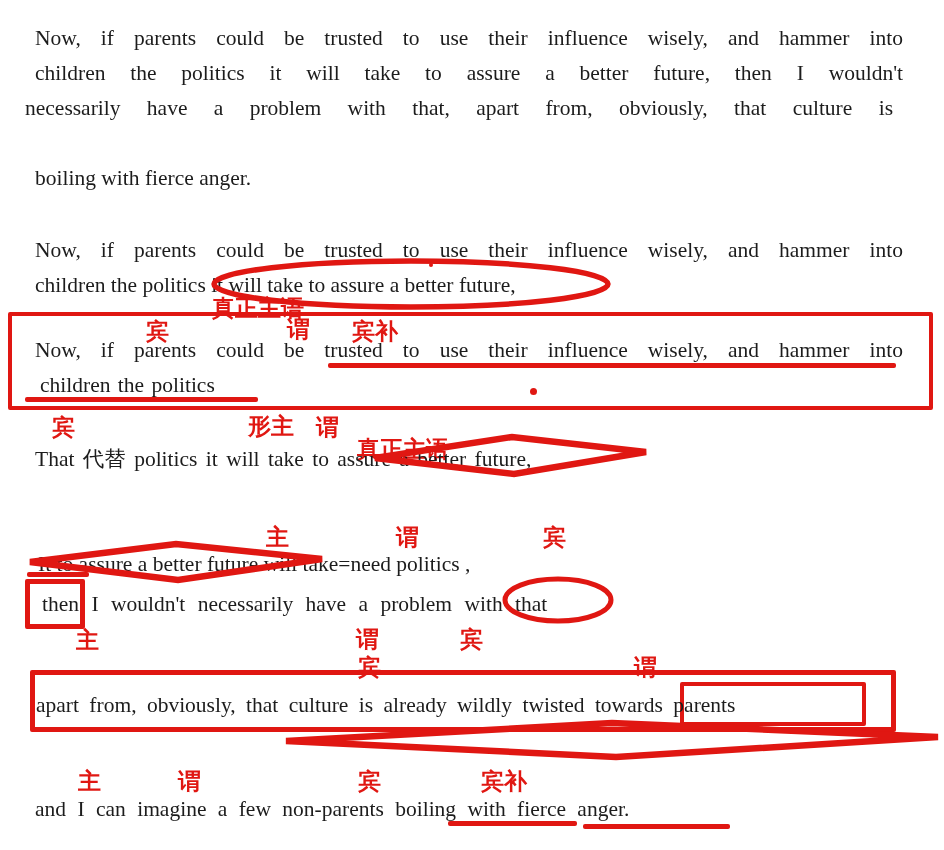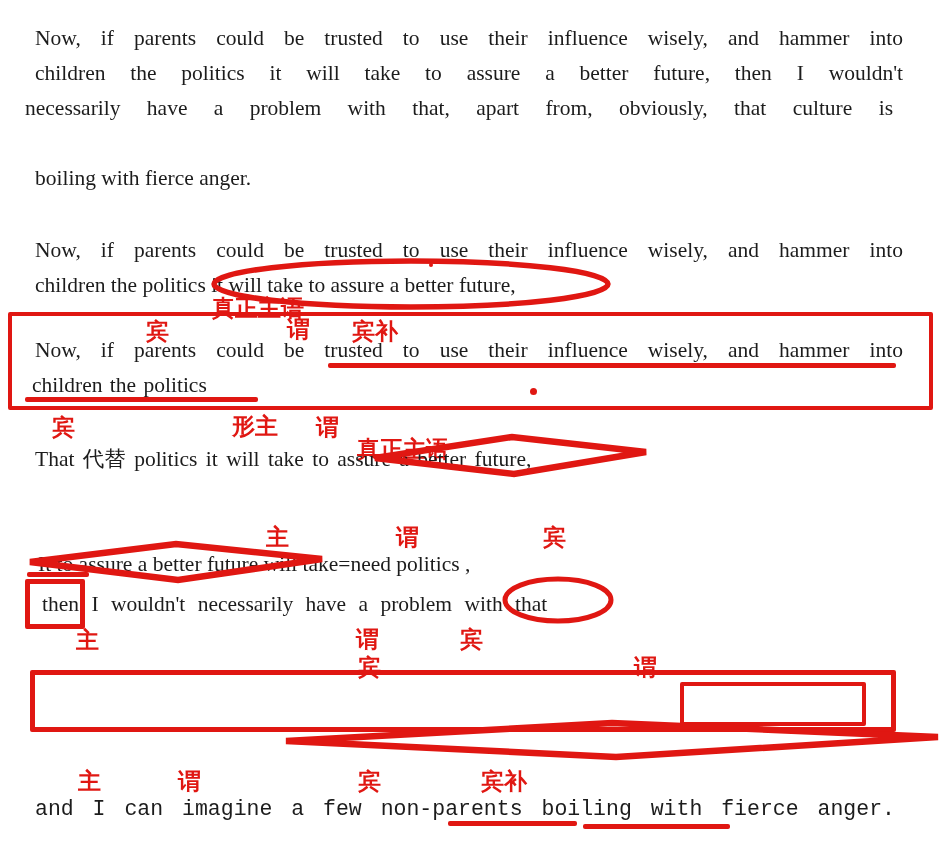--- a/index.html
+++ b/index.html
@@ -26,24 +26,24 @@
   }
   .just{
     white-space:normal;
     width:868px;
     height:34px;
     overflow:hidden;
     text-align:justify;
     text-align-last:justify;
     text-justify:inter-word;
   }
-  .ws2{word-spacing:2px;}
+  .ws2{word-spacing:2px;margin-left:8px;}
   .ws3{word-spacing:3px;}
   .ws5{word-spacing:5px;}
-  .ws6{word-spacing:6px;font-family:Liberation Mono, monospace;}
+  .ws6{word-spacing:6px;}
   .ws7{word-spacing:7px;}
   .zh{
     position:absolute;
     font-family:"DejaVu Sans", sans-serif;
     font-weight:700;
     font-size:23px;
     line-height:26px;
     color:var(--red);
     white-space:nowrap;
   }
@@ -95,41 +95,42 @@
   <div class="zh" style="left:146px;top:318px">宾</div>
   <div class="zh" style="left:287px;top:316px">谓</div>
   <div class="zh" style="left:352px;top:318px">宾补</div>
   <div class="eline just" style="left:35px;top:333px">Now, if parents could be trusted to use their influence wisely, and hammer into</div>
   <div class="eline ws2" style="left:32px;top:368px">children the politics</div>
   <div class="uline" style="left:328px;top:363px;width:568px"></div>
   <div class="uline" style="left:25px;top:397px;width:233px"></div>
   <div class="dot" style="left:530px;top:388px;width:7px;height:7px"></div>
 
   <div class="zh" style="left:52px;top:414px">宾</div>
-  <div class="zh" style="left:232px;top:413px">形主</div>
+  <div class="zh" style="left:248px;top:413px">形主</div>
   <div class="zh" style="left:316px;top:414px">谓</div>
   <div class="zh" style="left:357px;top:436px">真正主语</div>
   <div class="eline ws3" style="left:35px;top:442px">That 代替  politics it will take to assure a better future,</div>
 
   <div class="zh" style="left:266px;top:524px">主</div>
   <div class="zh" style="left:396px;top:524px">谓</div>
   <div class="zh" style="left:543px;top:524px">宾</div>
   <div class="eline" style="left:38px;top:547px">It to assure a better future will take=need politics ,</div>
   <div class="uline" style="left:27px;top:572px;width:62px"></div>
 
   <div class="eline ws7" style="left:42px;top:587px">then I wouldn't necessarily have a problem with that</div>
   <div class="rbox thick" style="left:25px;top:579px;width:50px;height:40px"></div>
   <div class="zh" style="left:76px;top:627px">主</div>
   <div class="zh" style="left:356px;top:626px">谓</div>
   <div class="zh" style="left:460px;top:626px">宾</div>
 
   <div class="zh" style="left:358px;top:654px">宾</div>
   <div class="zh" style="left:634px;top:654px">谓</div>
   <div class="rbox thick" style="left:30px;top:670px;width:856px;height:52px"></div>
   <div class="rbox" style="left:680px;top:682px;width:178px;height:36px"></div>
+  <div class="eline ws5" style="left:36px;top:688px">apart from, obviously, that culture is already wildly twisted towards parents</div>
 
   <div class="zh" style="left:78px;top:768px">主</div>
   <div class="zh" style="left:178px;top:768px">谓</div>
   <div class="zh" style="left:358px;top:768px">宾</div>
   <div class="zh" style="left:481px;top:768px">宾补</div>
   <div class="eline ws6" style="left:35px;top:792px">and I can imagine a few non-parents boiling with fierce anger.</div>
   <div class="uline" style="left:448px;top:821px;width:129px"></div>
   <div class="uline" style="left:583px;top:824px;width:147px"></div>
 
   <svg id="marks" width="944" height="850" viewBox="0 0 944 850">

